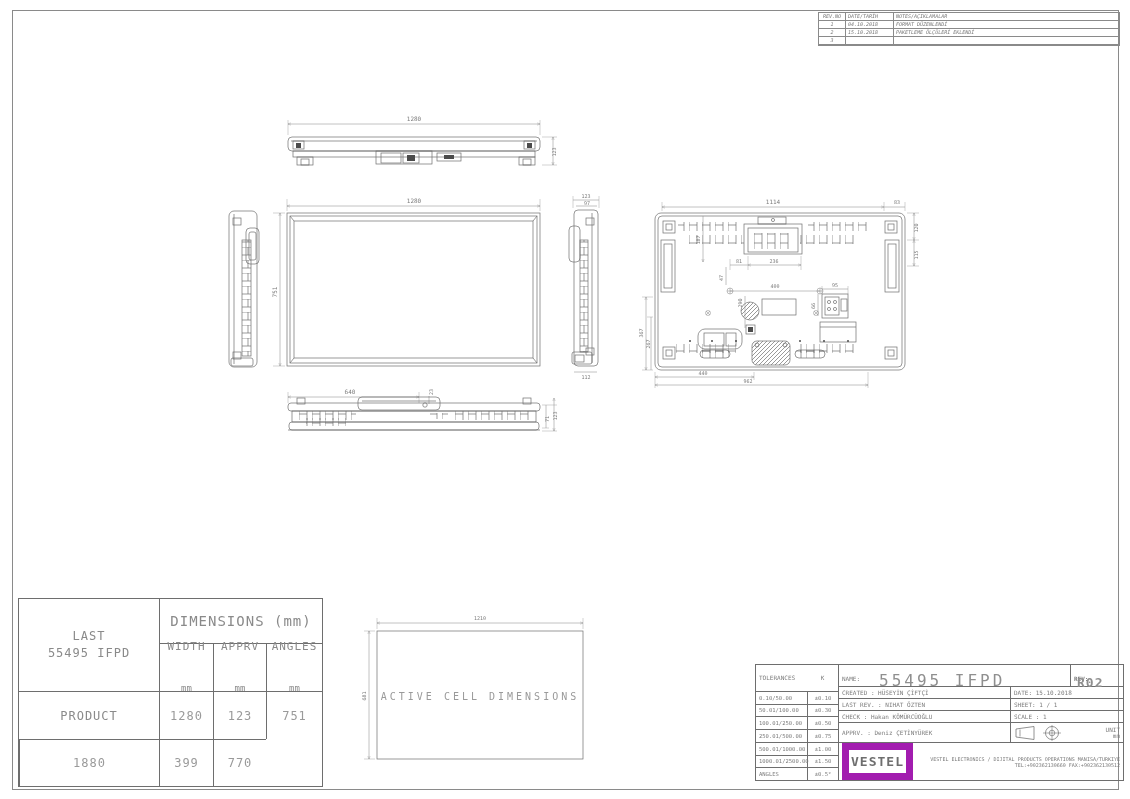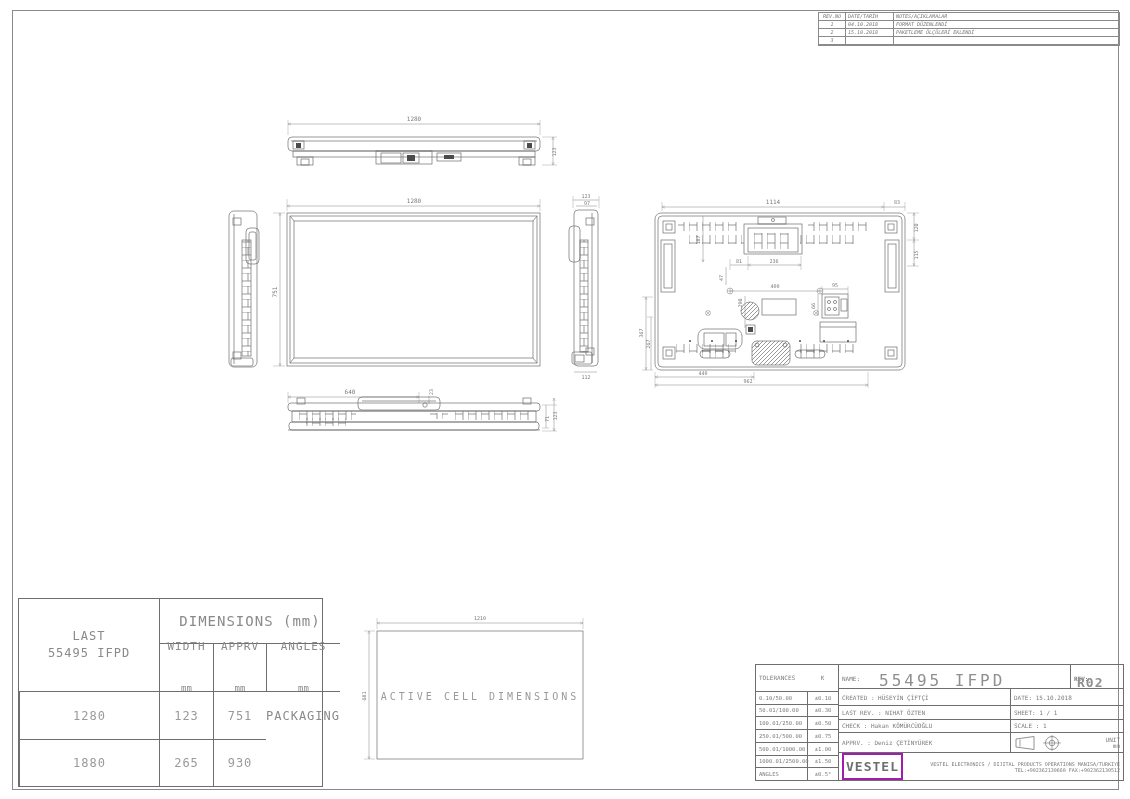--- a/index.html
+++ b/index.html
@@ -56,21 +56,21 @@
   .nrow .rcell{width:46px;padding:1px 3px;position:relative;font-weight:bold;}
   .nrow .rlabel{font-size:6px;}
   .nrow .rvalue{font-size:13px;letter-spacing:1px;color:#8f8f8f;position:absolute;left:6px;top:10px;}
   .mrow{font-size:6px;}
   .mrow .lc{flex:1;border-right:1px solid #6e6e6e;padding:2px 3px;display:flex;align-items:center;}
   .mrow .rc{width:106px;padding:2px 3px;display:flex;align-items:center;}
   .r2{height:19px;} .r3{height:15px;} .r4{height:15px;} .r5{height:19px;}
   .r5 .rc{justify-content:space-between;}
   .unitbox{text-align:right;font-size:6px;line-height:6px;}
   .frow{flex:1;display:flex;align-items:center;border-bottom:none;padding:0 3px;}
-  .logo{font-size:13px;font-weight:bold;letter-spacing:1px;color:#6e6e6e;border:2px solid #a21caf;padding:4px 2px;}
+  .logo{font-size:13px;font-weight:bold;letter-spacing:1px;color:#6e6e6e;border:7px solid #a21caf;padding:4px 2px;}
   .company{flex:1;text-align:right;font-size:5px;line-height:6px;color:#7a7a7a;}
 </style>
 </head>
 <body>
 
 <div id="sheet">
   <div id="border"></div>
 
   <svg id="dwg" width="1130" height="799" viewBox="0 0 1130 799">
     <defs>
@@ -365,27 +365,27 @@
       <small>mm</small>
     </div>
     <div class="cell h">
       <span>APPRV</span>
       <small>mm</small>
     </div>
     <div class="cell h">
       <span>ANGLES</span>
       <small>mm</small>
     </div>
+    <div class="cell nl lab">PRODUCT</div>
     <div class="cell val">1280</div>
     <div class="cell val">123</div>
     <div class="cell val">751</div>
-    <div class="cell nl lab">PACKAGING</div>
     <div class="cell val">1880</div>
-    <div class="cell val">265</div>
-    <div class="cell val">930</div>
+    <div class="cell val">399</div>
+    <div class="cell val">770</div>
   </div>
 
   <div class="tblock">
     <div class="tol">
       <div class="throw hd">
         <div class="c1" style="border-right:none">TOLERANCES</div>
         <div class="c2">K</div>
       </div>
       <div class="throw">
           <div class="c1">0.10/50.00</div>

